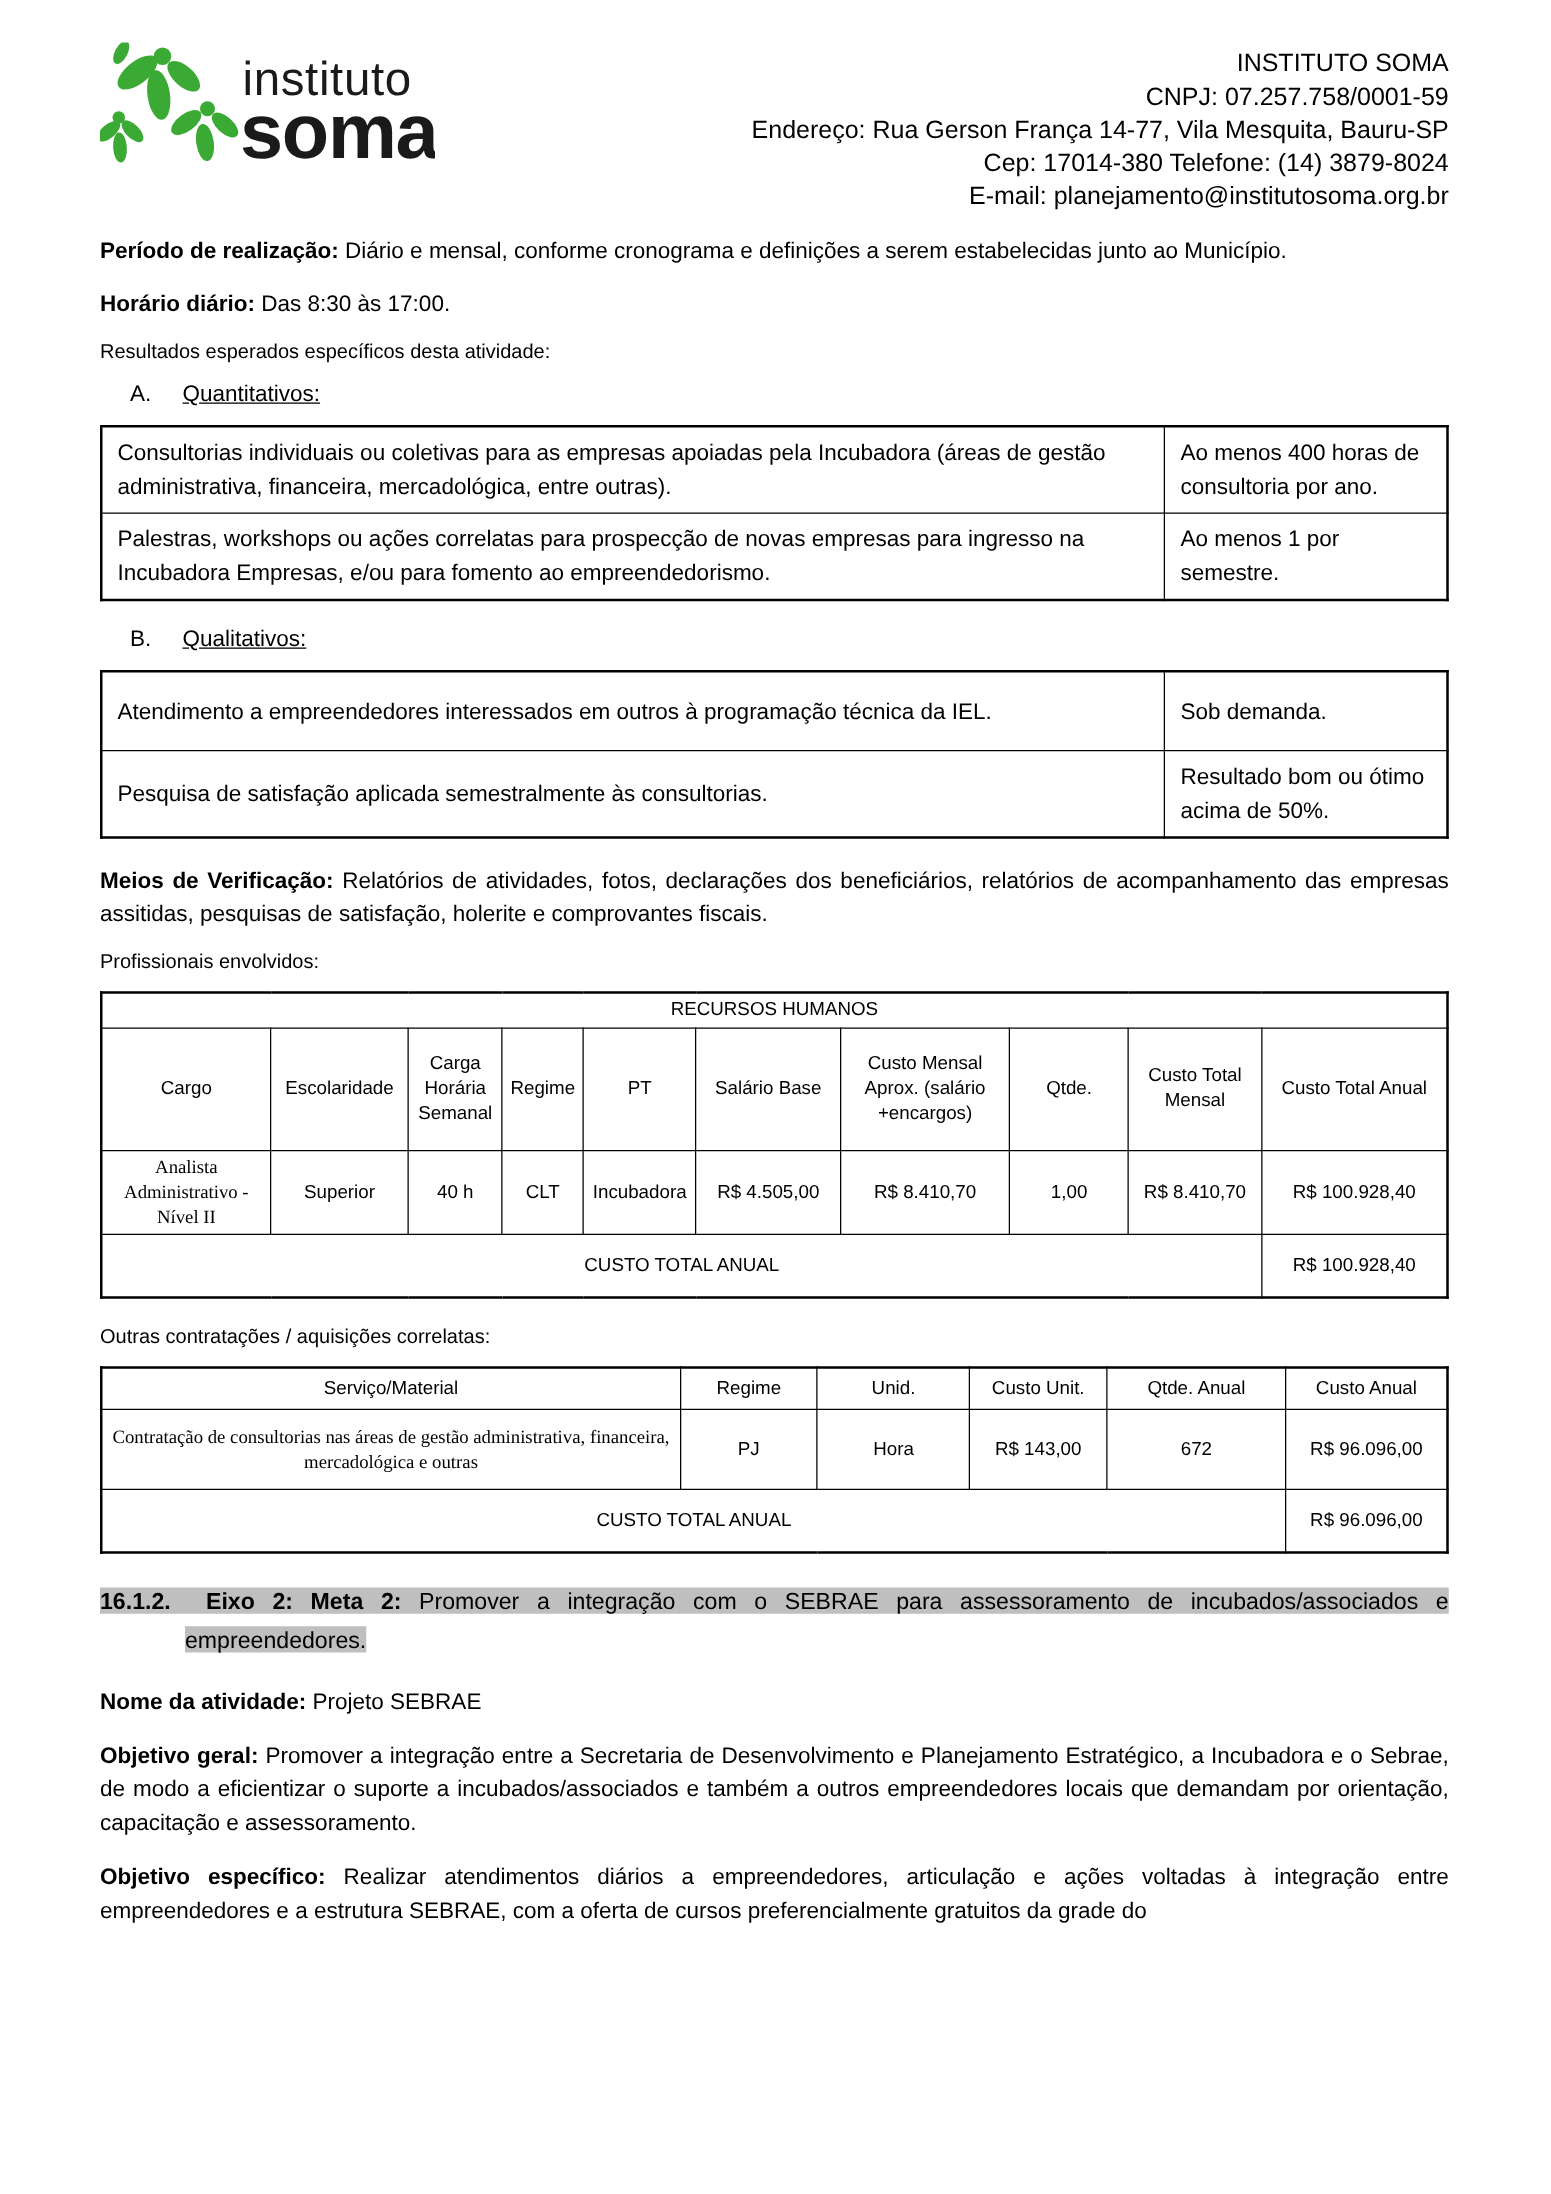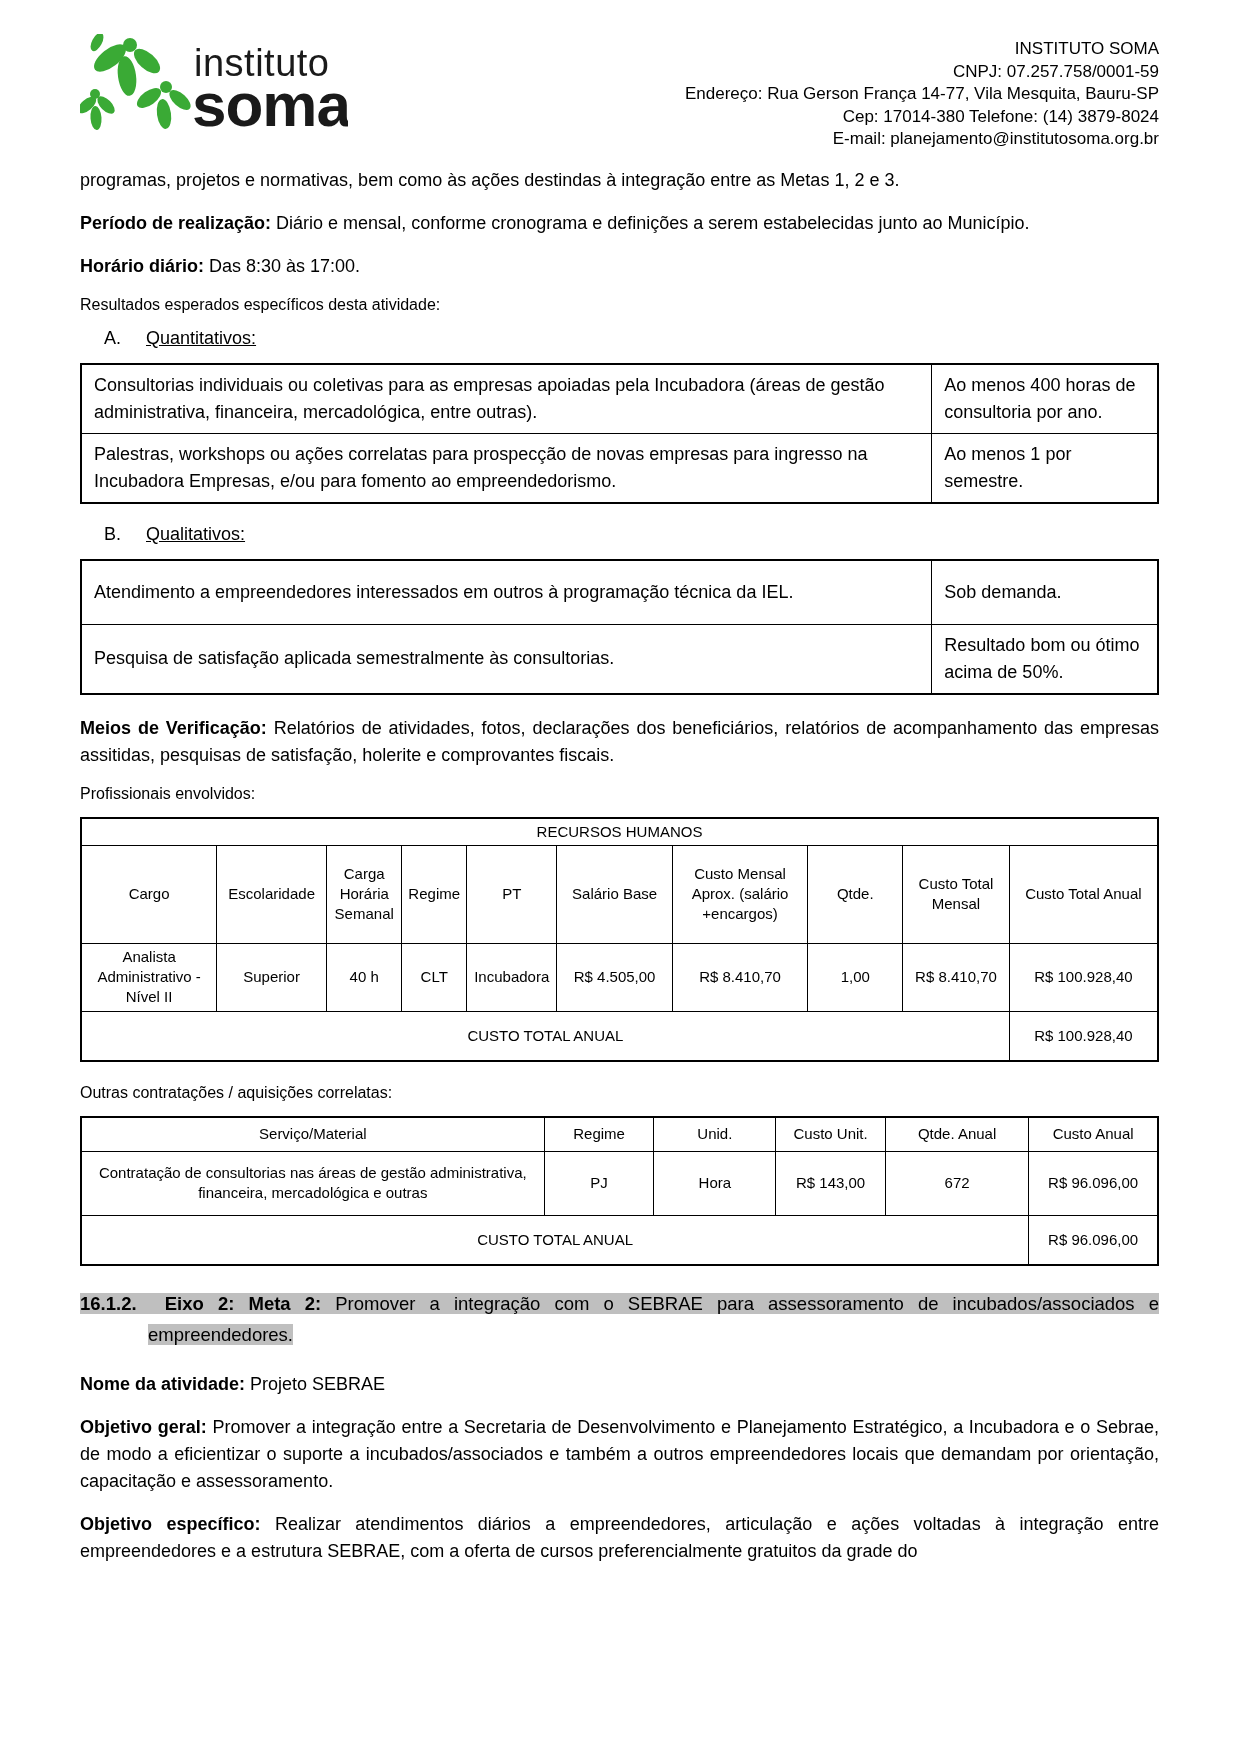--- a/index.html
+++ b/index.html
@@ -5,21 +5,21 @@
   * { box-sizing: border-box; }
   html,body { margin:0; padding:0; }
   body {
     width:1241px; height:1755px; background:#ffffff; color:#000;
     font-family:"Liberation Sans", sans-serif; overflow:hidden;
   }
   .page { width:1241px; height:1420px; padding:34px 82px 0 80px; }
 
   
   .doc-header { display:flex; justify-content:space-between; align-items:flex-start; margin-bottom:16px; }
-  .org-info { text-align:right; font-size:17px; line-height:1.33; padding-top:4px; }
+  .org-info { text-align:right; font-size:20px; line-height:1.33; padding-top:4px; }
 
   
   .para { font-size:18px; line-height:1.5; margin:0 0 16px 0; }
   .para b { font-weight:bold; }
   .just { text-align:justify; }
   .bold-heading { font-weight:normal; font-size:16px; margin:0 0 14px 0; }
 
   
   .list-heading { font-size:18px; margin:4px 0 12px 24px; display:flex; }
   .list-heading .marker { width:42px; }
@@ -33,21 +33,21 @@
   table.qual tr.r1 td { height:64px; }
   table.qual tr.r2 td { height:58px; }
 
   
   table.cost { border:2px solid #000; margin-bottom:22px; }
   table.cost td { border:1.5px solid #000; font-size:15px; padding:3px 4px; text-align:center; vertical-align:middle; line-height:1.35; }
   td.band { height:27px; }
   tr.headrow td { height:98px; }
   tr.datarow td { height:60px; }
   tr.totalrow td { height:50px; }
-  td.left { text-align:left; padding-left:10px; }
+  td.left { text-align:left; padding-left:10px;font-family:Liberation Serif, serif; }
   td.total-label { text-align:right; padding-right:12px; border-right:1.5px solid #000; }
 
   table.outras td.hdr { height:34px; }
   table.outras tr.datarow td { height:64px; }
 
   
   .section-16 { font-size:18.5px; line-height:1.7; text-align:justify;
     padding-left:68px; text-indent:-68px; margin:6px 0 20px 0; }
   .hl { background:#bfbfbf; }
 </style>
@@ -82,21 +82,20 @@
     </div>
     <div class="org-info">
       <div>INSTITUTO SOMA</div>
       <div>CNPJ: 07.257.758/0001-59</div>
       <div>Endereço: Rua Gerson França 14-77, Vila Mesquita, Bauru-SP</div>
       <div>Cep: 17014-380 Telefone: (14) 3879-8024</div>
       <div>E-mail: planejamento@institutosoma.org.br</div>
     </div>
   </div>
 
-  <p class="para just">programas, projetos e normativas, bem como às ações destindas à integração entre as Metas 1, 2 e 3.</p>
 
   <p class="para"><b>Período de realização:</b><span> Diário e mensal, conforme cronograma e definições a serem estabelecidas junto ao Município.</span></p>
 
   <p class="para"><b>Horário diário:</b><span> Das 8:30 às 17:00.</span></p>
 
 
   <p class="bold-heading">Resultados esperados específicos desta atividade:</p>
 
   <div class="list-heading">
     <span class="marker">A.</span>

